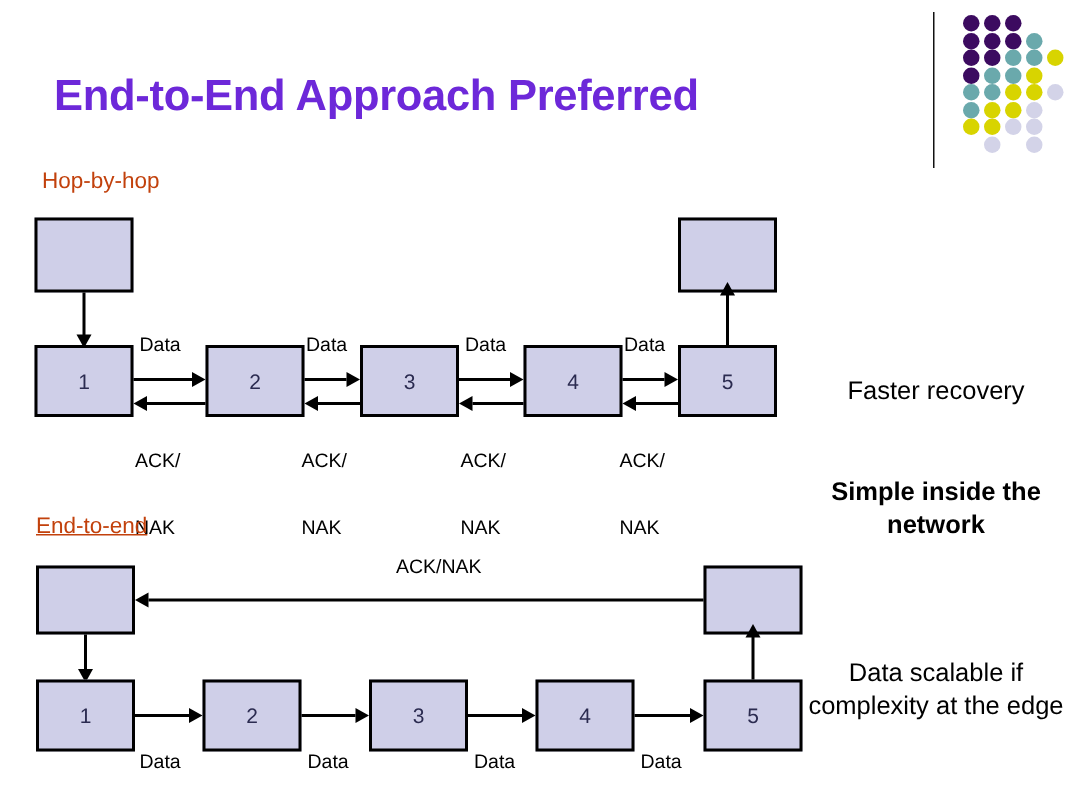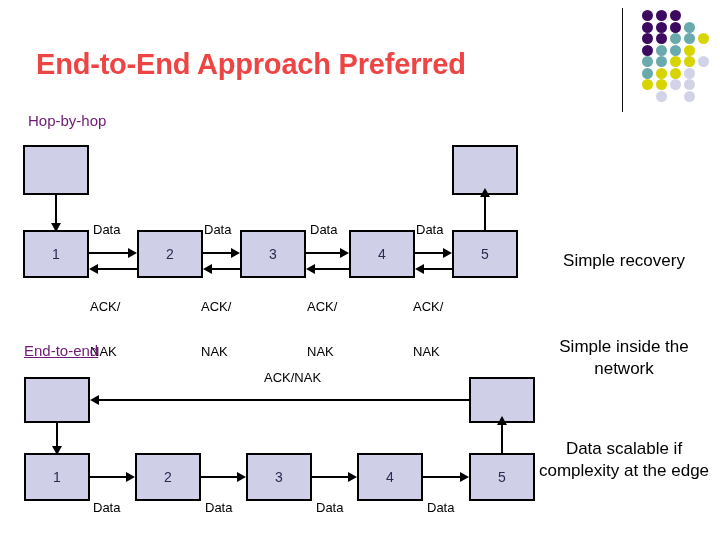--- a/index.html
+++ b/index.html
@@ -22,21 +22,21 @@
   }
 
   
   .title {
     position: absolute;
     left: 36px;
     top: 48px;
     width: 560px;
     font-size: 29px;
     font-weight: bold;
-    color: #ef4444;
+    color: #6d28d9;
     letter-spacing: -0.2px;
     white-space: nowrap;
   }
 
   
   .logo-rule {
     position: absolute;
     left: 622px;
     top: 8px;
     width: 1px;
@@ -54,21 +54,21 @@
     position: absolute;
     width: 11px;
     height: 11px;
     border-radius: 50%;
   }
 
   
   .section-label {
     position: absolute;
     font-size: 15px;
-    color: #701a75;
+    color: #c2410c;
     white-space: nowrap;
   }
   #label-hop { left: 28px; top: 112px; }
   #label-e2e { left: 24px; top: 342px; text-decoration: underline; }
 
   
   .node {
     position: absolute;
     background: #CFCFE8;
     border: 2px solid #000000;
@@ -129,21 +129,21 @@
   
   .note {
     position: absolute;
     text-align: center;
     font-size: 17px;
     line-height: 22px;
     color: #000000;
   }
   #note-1 { left: 530px; top: 142px; width: 188px; }
   #note-2 { left: 530px; top: 250px; width: 188px; }
-  #note-3 { left: 530px; top: 336px; width: 188px; }
+  #note-3 { left: 530px; top: 317px; width: 188px; font-weight: bold; }
   #note-4 { left: 530px; top: 438px; width: 188px; }
 </style>
 </head>
 <body>
 
 <div class="slide">
 
   <div class="title">End-to-End Approach Preferred</div>
 
   <div class="logo-rule"></div>
@@ -269,17 +269,17 @@
   <div class="link-label" style="left:205px; top:500px;">Data</div>
 
   <div class="h-line" style="left:312px; top:476px; width:36px;"></div>
   <div class="arrow-head ah-right" style="left:348px; top:472px;"></div>
   <div class="link-label" style="left:316px; top:500px;">Data</div>
 
   <div class="h-line" style="left:423px; top:476px; width:37px;"></div>
   <div class="arrow-head ah-right" style="left:460px; top:472px;"></div>
   <div class="link-label" style="left:427px; top:500px;">Data</div>
 
-  <div class="note" id="note-2">Simple recovery</div>
+  <div class="note" id="note-2">Faster recovery</div>
   <div class="note" id="note-3">Simple inside the network</div>
   <div class="note" id="note-4">Data scalable if complexity at the edge</div>
 
 </div>
 
 </body></html>

